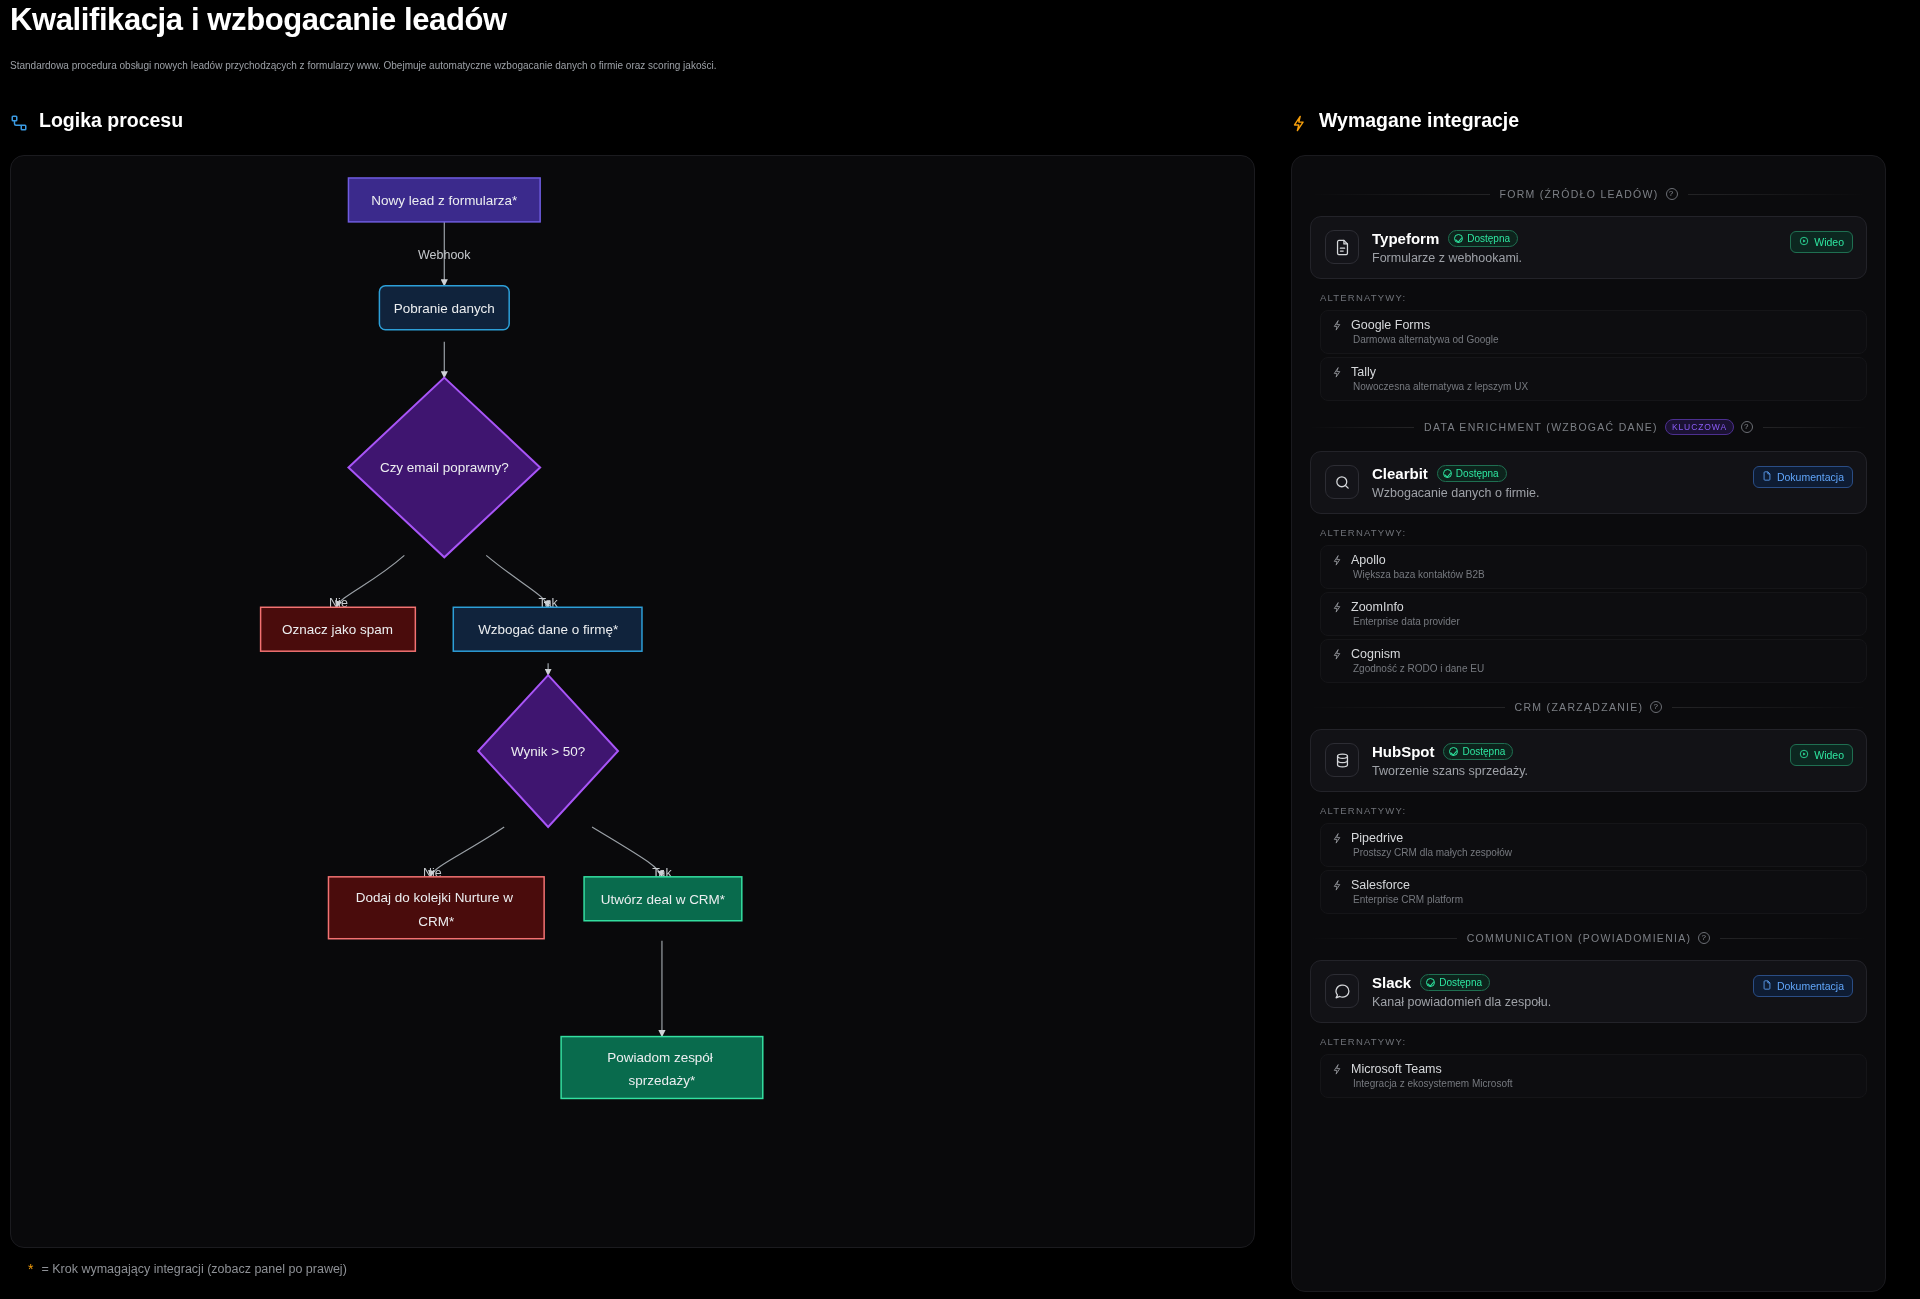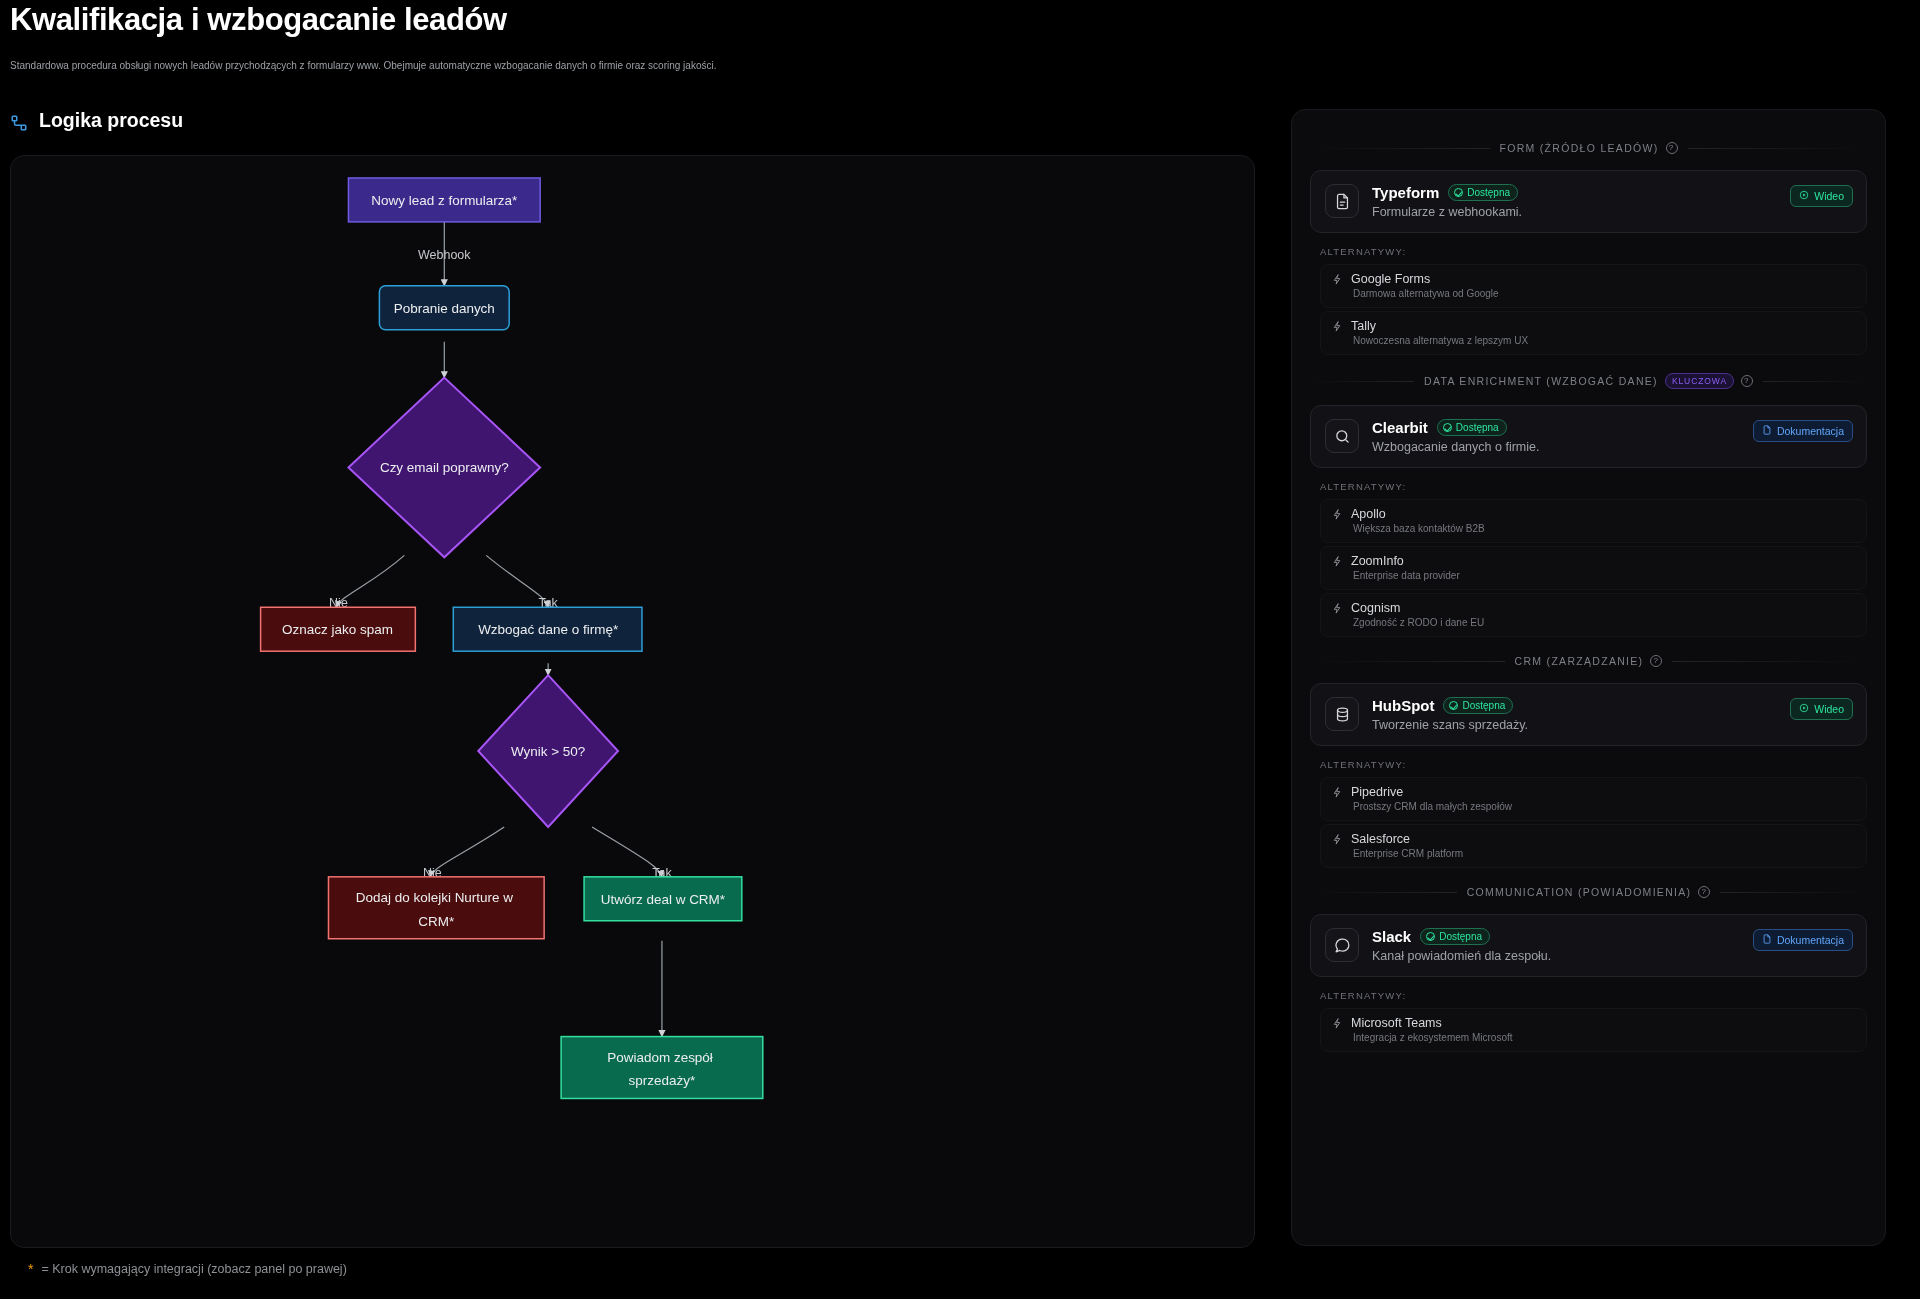--- a/index.html
+++ b/index.html
@@ -247,20 +247,28 @@
         </svg>
       </div>
 
       <div class="legend">
         <span class="star">*</span>
         <span>= Krok wymagający integracji (zobacz panel po prawej)</span>
       </div>
     </div>
 
     <div class="col-right">
+      <div class="col-head">
+        <span class="ic">
+          <svg width="17" height="17" viewBox="0 0 24 24" fill="none" stroke="#f59e0b" stroke-width="2" stroke-linecap="round" stroke-linejoin="round">
+            <path d="M13 2 L5 14 h6 l-2 8 8-12 h-6 z"></path>
+          </svg>
+        </span>
+        <span>Wymagane integracje</span>
+      </div>
 
       <div class="intg-panel" id="intg-panel">
           <div class="sec-block">
             <div class="sec-divider">
               <span class="line"></span>
               <span class="sec-label">
                 <span>FORM (ŹRÓDŁO LEADÓW)</span>
                 <span class="qm">?</span>
               </span>
               <span class="line r"></span>

